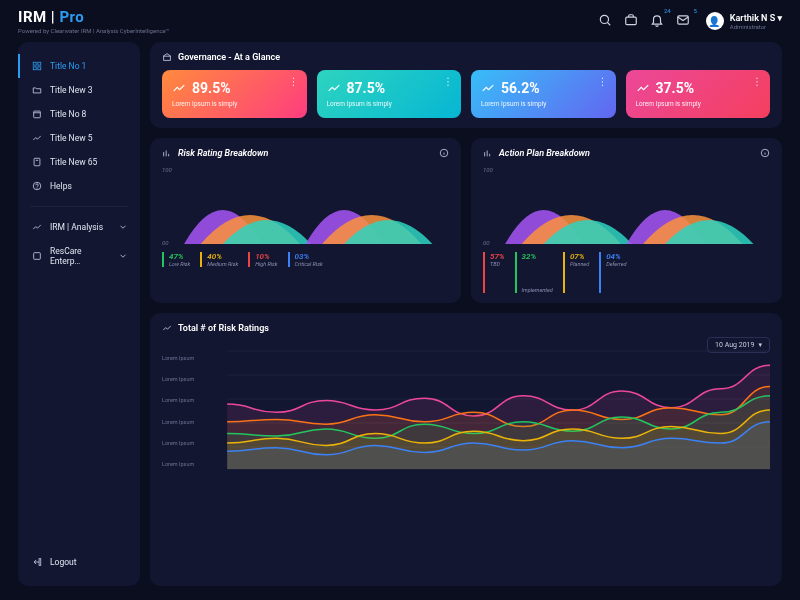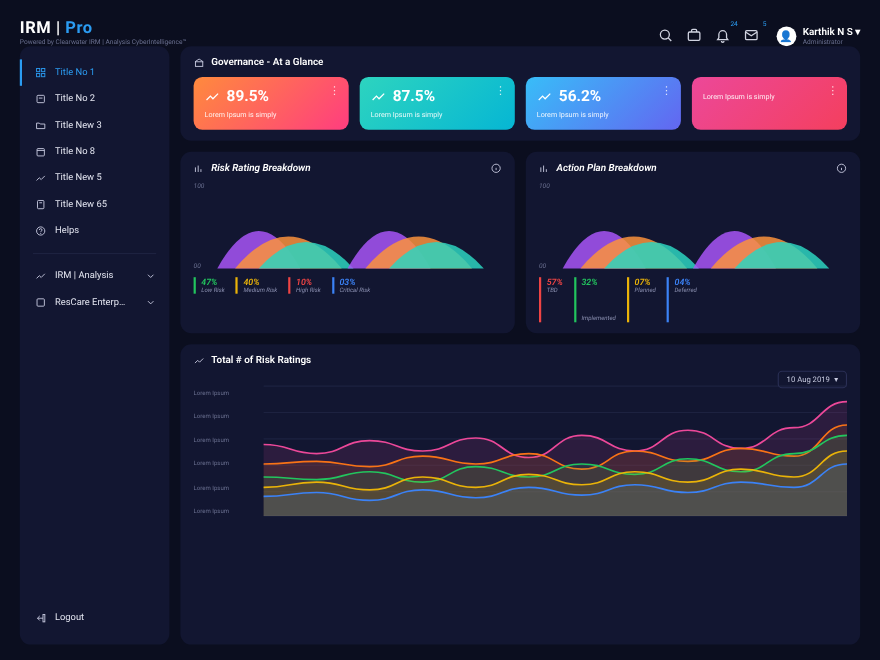--- a/index.html
+++ b/index.html
@@ -1,31 +1,31 @@
 <!DOCTYPE html>
 <html><head>
 <meta charset="utf-8">
 <style>
 * { margin:0; padding:0; box-sizing:border-box; font-family:-apple-system,BlinkMacSystemFont,"Segoe UI",Roboto,sans-serif; }
 body { background:#0b0e1f; width:800px; height:600px; overflow:hidden; color:#fff; font-size:10px; }
 .app { width:800px; height:600px; display:flex; flex-direction:column; }
-.header { height:42px; display:flex; align-items:flex-end; padding:0 18px; }
+.header { height:42px; display:flex; align-items:center; padding:0 18px; }
 .logo { font-weight:700; font-size:15px; letter-spacing:0.5px; }
 .logo .pro { color:#2b9cf2; }
 .tagline { font-size:6px; color:#6a7090; margin-top:1px; }
 .header-right { margin-left:auto; display:flex; align-items:center; gap:12px; }
 .hicon { width:14px; height:14px; fill:none; stroke:#d0d3e0; stroke-width:2; position:relative; cursor:pointer; }
 .badge { position:absolute; top:-6px; right:-7px; font-size:6px; color:#2b9cf2; }
 .icon-wrap { position:relative; }
 .avatar { width:18px; height:18px; border-radius:50%; background:#fff; display:flex; align-items:center; justify-content:center; font-size:10px; margin-left:4px; }
 .user-block { display:flex; align-items:center; gap:6px; cursor:pointer; }
 .user-text .name { font-size:9px; font-weight:600; }
 .user-text .role { font-size:6px; color:#6a7090; }
 .body { flex:1; display:flex; gap:10px; padding:0 18px 14px 18px; }
-.sidebar { width:136px; background:#121631; border-radius:10px; padding:12px 0; display:flex; flex-direction:column; }
+.sidebar { width:122px; background:#121631; border-radius:10px; padding:12px 0; display:flex; flex-direction:column; }
 .side-item { display:flex; align-items:center; gap:8px; padding:7px 12px; font-size:8.5px; color:#e3e5f0; cursor:pointer; border-left:2px solid transparent; }
 .side-item.active { border-left-color:#2b9cf2; color:#2b9cf2; }
 .side-item svg { width:10px; height:10px; stroke:#c8cbe0; fill:none; stroke-width:2; flex-shrink:0; }
 .side-item.active svg { stroke:#2b9cf2; }
 .side-sep { height:1px; background:#1d2240; margin:8px 12px; }
 .side-spacer { flex:1; }
 .side-chev { margin-left:auto; width:7px; height:7px; }
 .main { flex:1; display:flex; flex-direction:column; gap:10px; min-width:0; }
 .panel { background:#121631; border-radius:10px; padding:10px 12px; }
 .panel-title { display:flex; align-items:flex-end; gap:6px; font-size:9px; font-weight:600; margin-bottom:8px; }
@@ -99,27 +99,20 @@
           <svg viewBox="0 0 24 24">
             <rect x="3" y="3" width="7" height="7"></rect>
             <rect x="14" y="3" width="7" height="7"></rect>
             <rect x="3" y="14" width="7" height="7"></rect>
             <rect x="14" y="14" width="7" height="7"></rect>
           </svg>
           <span>Title No 1</span>
         </div>
       <div class="side-item">
           <svg viewBox="0 0 24 24">
-            <rect x="4" y="4" width="16" height="16" rx="2"></rect>
-            <line x1="8" y1="10" x2="16" y2="10"></line>
-          </svg>
-          <span>Title No 2</span>
-        </div>
-      <div class="side-item">
-          <svg viewBox="0 0 24 24">
             <path d="M3 7h6l2 2h10v10H3z"></path>
           </svg>
           <span>Title New 3</span>
         </div>
       <div class="side-item">
           <svg viewBox="0 0 24 24">
             <rect x="4" y="5" width="16" height="16" rx="2"></rect>
             <line x1="4" y1="9" x2="20" y2="9"></line>
           </svg>
           <span>Title No 8</span>
@@ -210,20 +203,26 @@
               <div class="card-top">
                 <svg viewBox="0 0 24 24">
                   <polyline points="3 17 9 11 13 15 21 7"></polyline>
                 </svg>
                 <span class="card-val">56.2%</span>
               </div>
               <div class="card-sub">Lorem Ipsum is simply</div>
             </div>
           <div class="card grad4">
               <span class="menu">⋮</span>
+              <div class="card-top">
+                <svg viewBox="0 0 24 24">
+                  <polyline points="3 17 9 11 13 15 21 7"></polyline>
+                </svg>
+                <span class="card-val">37.5%</span>
+              </div>
               <div class="card-sub">Lorem Ipsum is simply</div>
             </div>
         </div>
       </div>
 
       <div class="row2">
         <div class="panel">
           <div class="panel-title">
               <svg viewBox="0 0 24 24">
                 <line x1="4" y1="20" x2="4" y2="10"></line>

